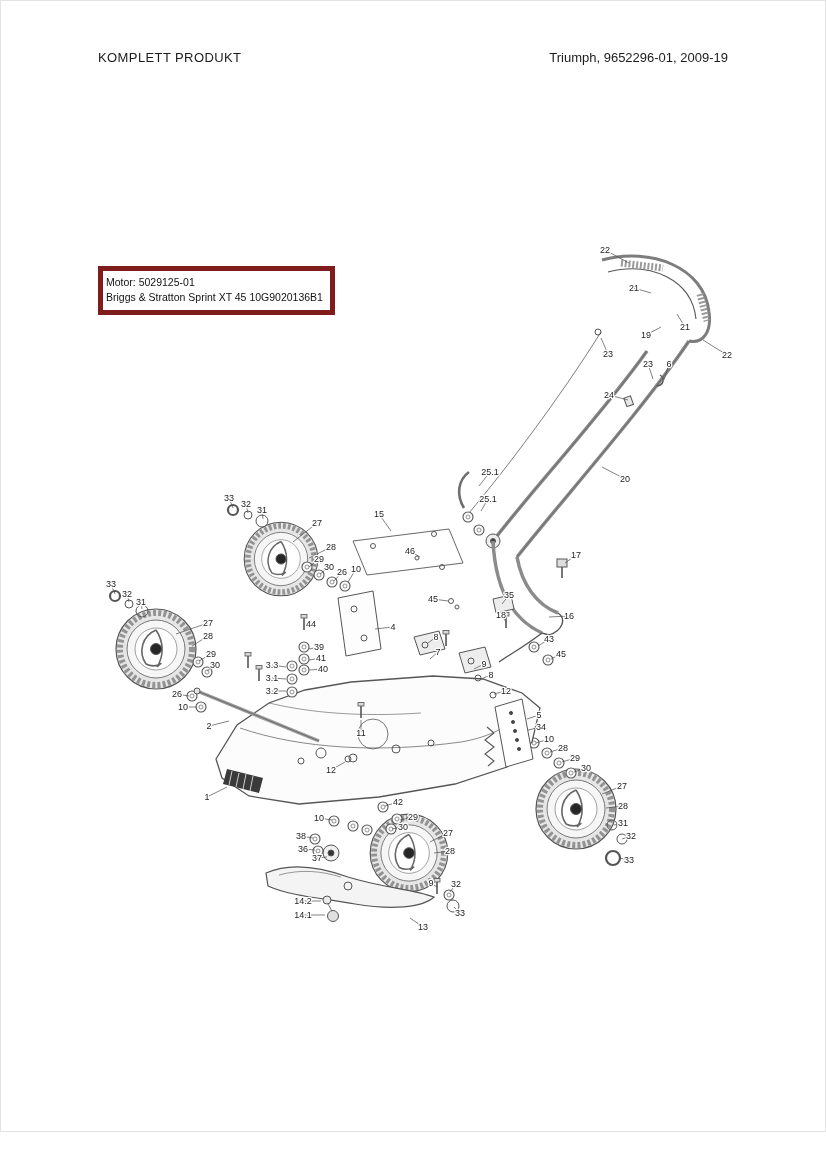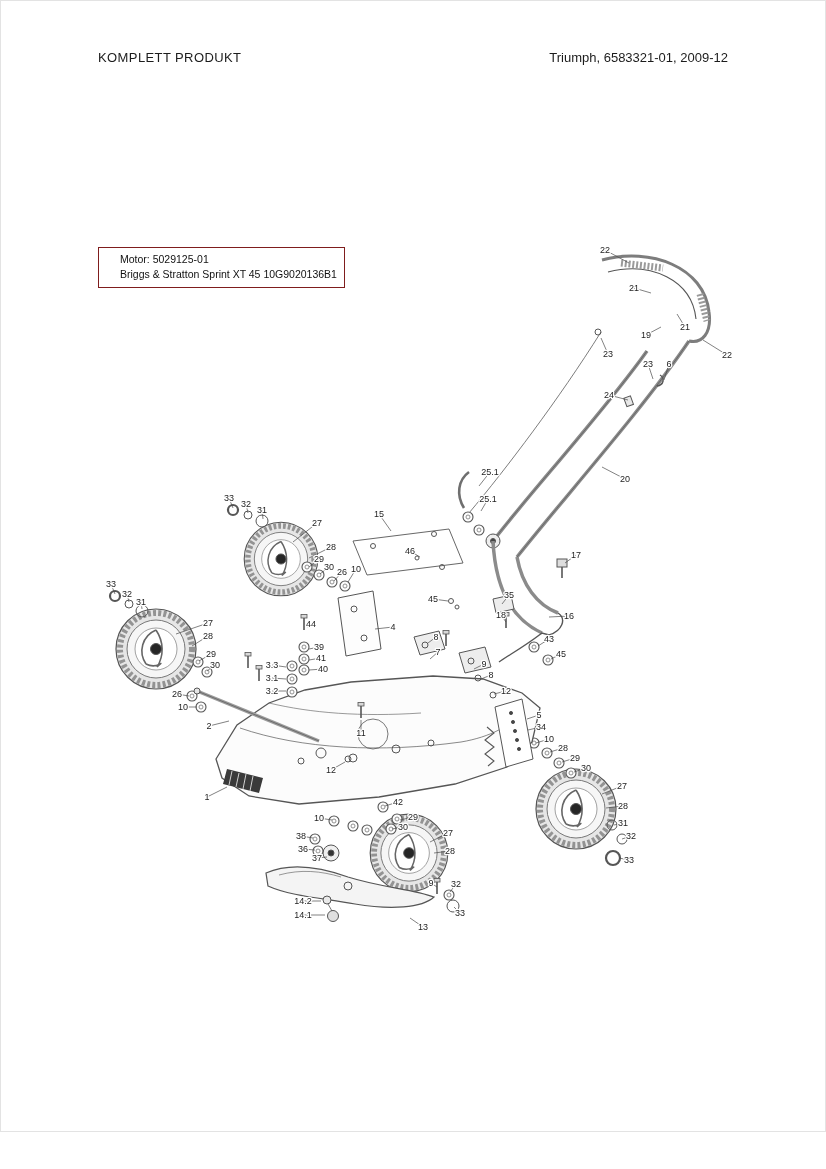--- a/index.html
+++ b/index.html
@@ -14,41 +14,41 @@
   }
   .hdr-left{
     position:absolute;left:97px;top:49px;
     font-size:13px;color:#1c1c1c;letter-spacing:0.4px;
   }
   .hdr-right{
     position:absolute;right:97px;top:49px;
     font-size:13px;color:#1c1c1c;
   }
   .motor-box{
-    position:absolute;left:97px;top:246px;
-    border:1px solid #7f1d1d;
-    padding:4px 7px 5px 21px;
+    position:absolute;left:97px;top:265px;
+    border:5px solid #7f1d1d;
+    padding:4px 7px 5px 3px;
     font-size:10.5px;line-height:1.45;color:#111;
     background:#fff;
   }
   svg.diagram{position:absolute;left:0;top:0;}
   .plabel{
     font-family:"Liberation Sans", sans-serif;
     font-size:9px;fill:#1e1e1e;
     paint-order:stroke;stroke:#ffffff;stroke-width:2.5px;stroke-linejoin:round;
   }
   .leader{stroke:#4c4c4c;stroke-width:0.7;}
 </style>
 </head>
 <body>
 
 <div class="page">
 
   <div class="hdr-left">KOMPLETT PRODUKT</div>
-  <div class="hdr-right">Triumph, 6583321-01, 2009-12</div>
+  <div class="hdr-right">Triumph, 9652296-01, 2009-19</div>
 
   <div class="motor-box">
     <div>Motor: 5029125-01</div>
     <div>Briggs &amp; Stratton Sprint XT 45 10G9020136B1</div>
   </div>
 
   <svg class="diagram" id="diagram" width="826" height="1169" viewBox="0 0 826 1169">
 
     <defs>
       <g id="wheel">

